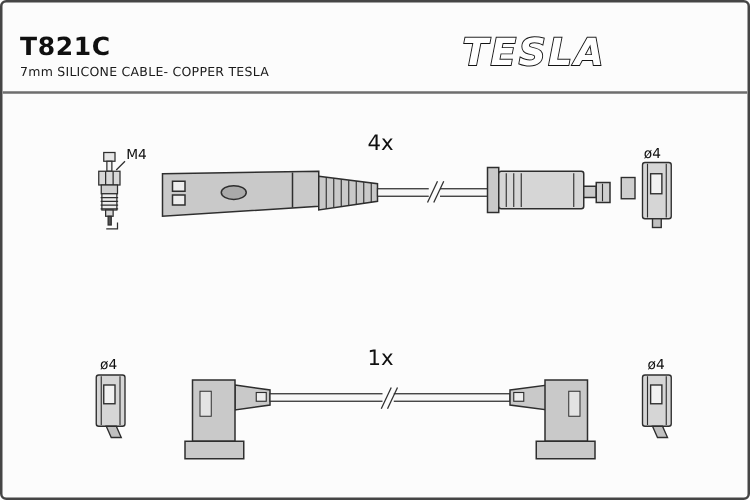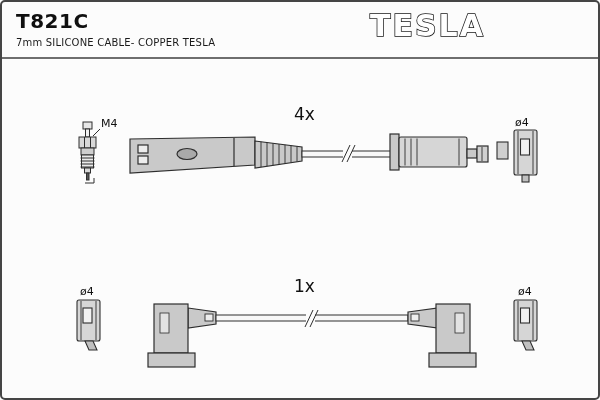--- a/index.html
+++ b/index.html
@@ -1,21 +1,21 @@
 <!DOCTYPE html>
 <html><head>
 <meta charset="utf-8">
 <style>
   * { margin:0; padding:0; box-sizing:border-box; }
   html,body { width:600px; height:400px; background:#ffffff; font-family:"DejaVu Sans","Liberation Sans",sans-serif; }
   .page { width:600px; height:400px; border:2px solid #454545; border-radius:5px; background:#fcfcfc; position:relative; overflow:hidden; }
-  .header { height:57px; border-bottom:2px solid #6e6e6e; position:relative; }
+  .header { height:57px; border-bottom:2px solid #6e6e6e; position:relative;margin-top:16px; }
   .pn { position:absolute; left:14px; top:7px; font-size:20px; font-weight:bold; letter-spacing:.5px; color:#101010; }
   .subtitle { position:absolute; left:14px; top:35px; font-size:10px; color:#1a1a1a; letter-spacing:.2px; }
-  .logo { position:absolute; right:100px; top:6px; }
+  .logo { position:absolute; right:100px; top:6px;font-style:italic; }
   .logo-text { font-size:30px; font-weight:bold; letter-spacing:2px; fill:#ffffff; stroke:#141414; stroke-width:1.5px; paint-order:stroke fill; font-family:"DejaVu Sans",sans-serif; }
   .diagram { position:absolute; top:59px; left:0; width:596px; height:339px; }
   svg.canvas { display:block; }
   text.lbl { font-size:11px; fill:#101010; stroke:none; }
   text.qty { font-size:17px; fill:#101010; stroke:none; }
 </style>
 </head>
 <body>
 
 <div class="page">

